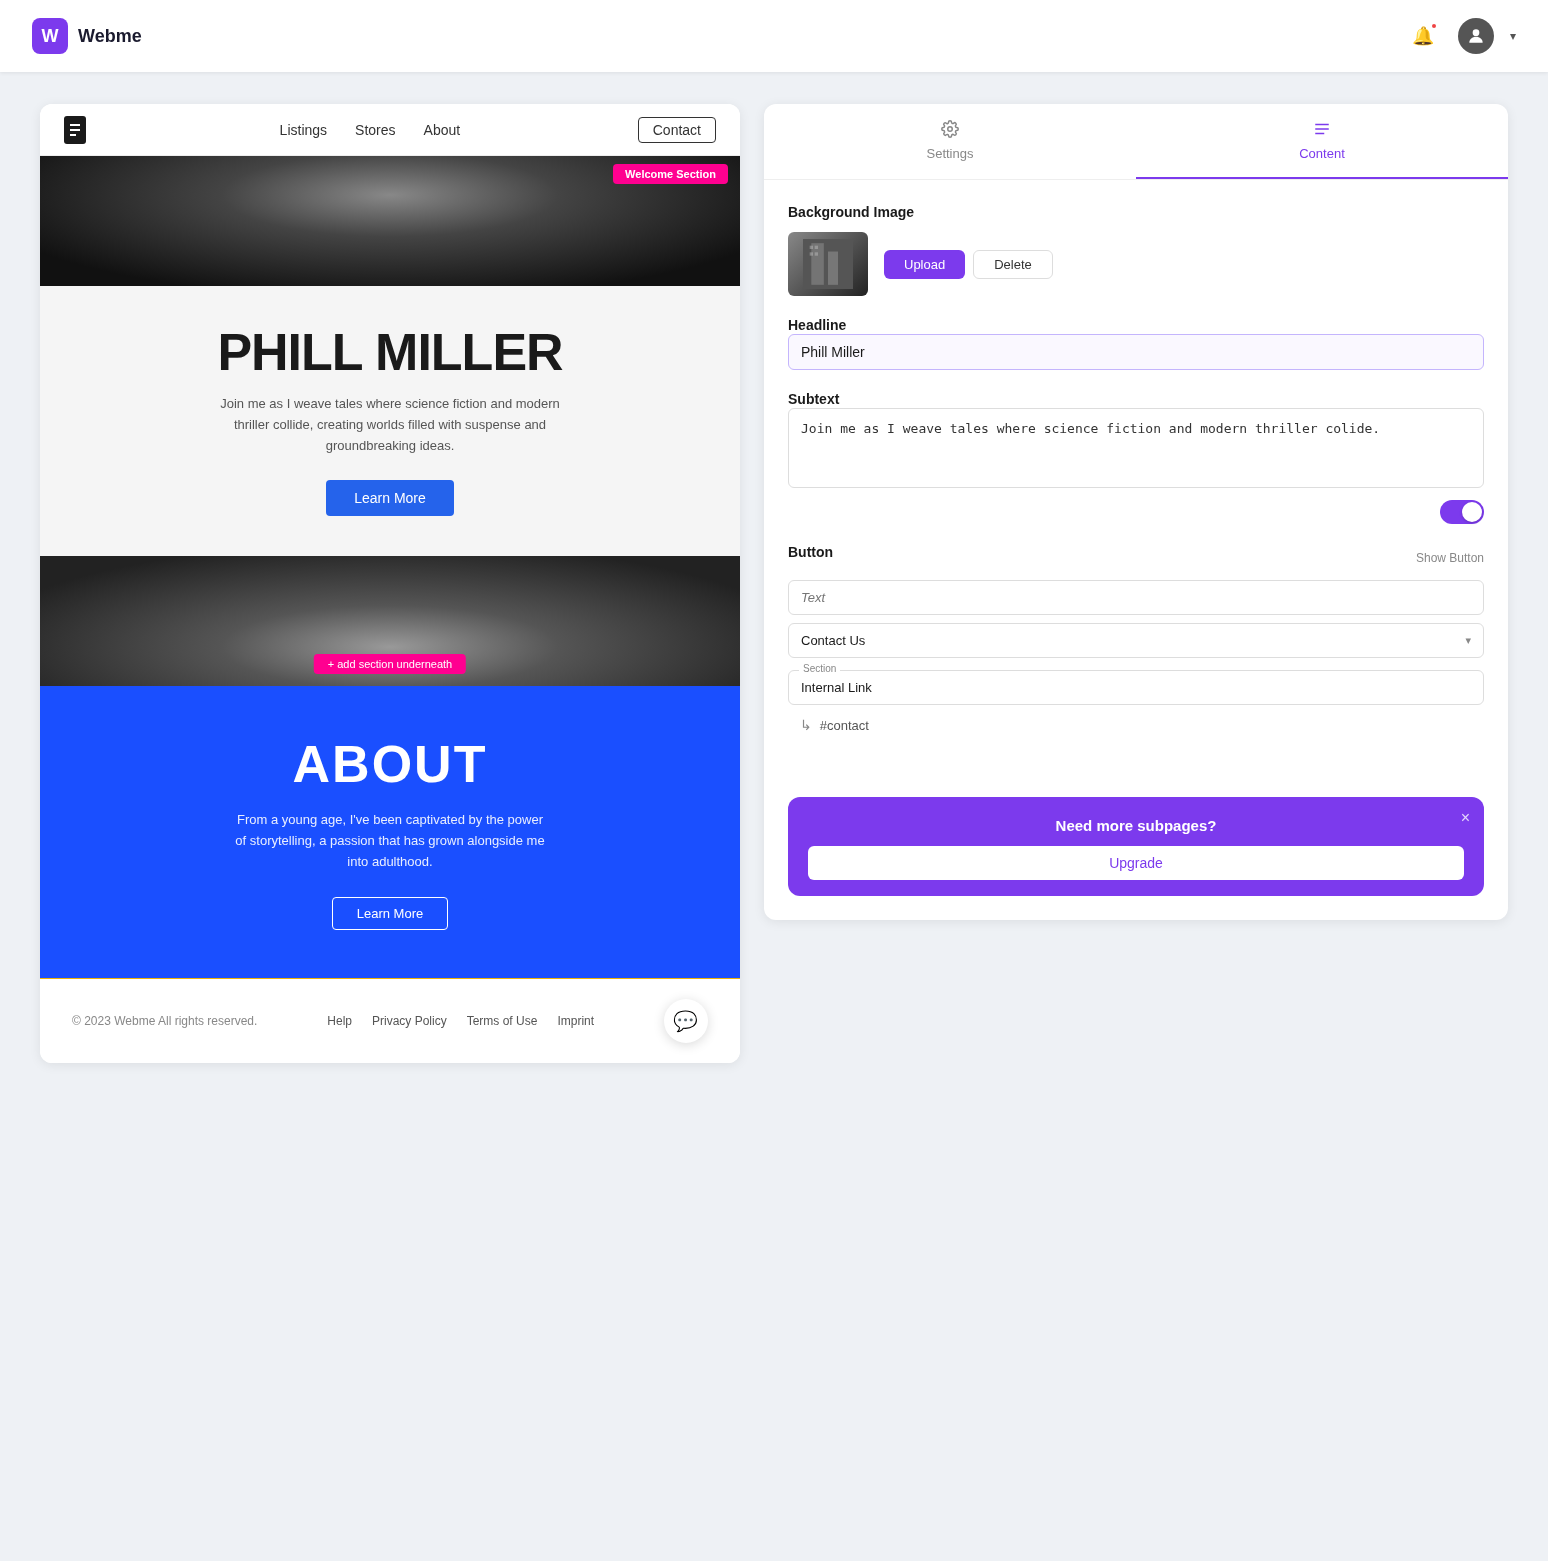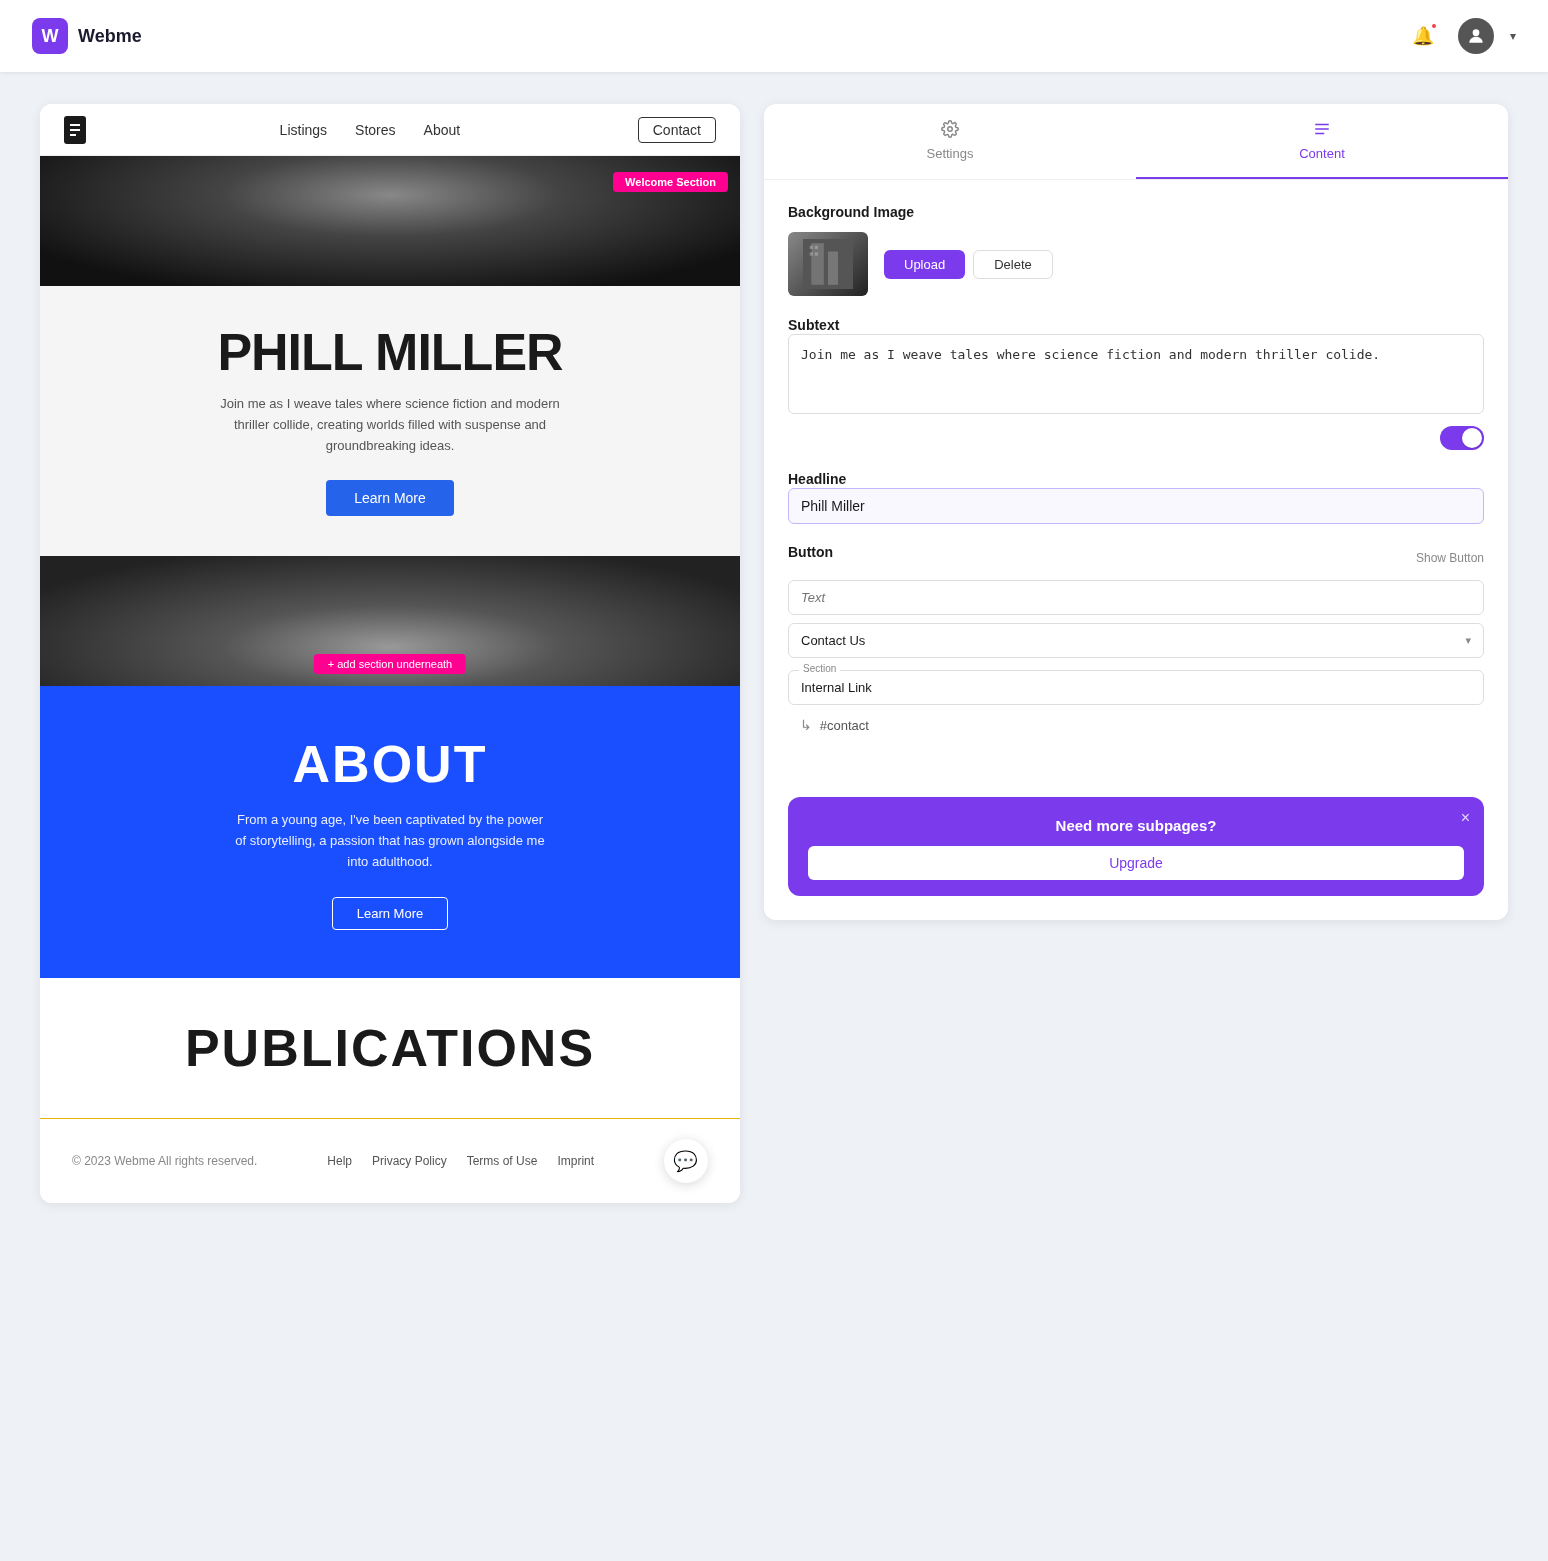--- a/index.html
+++ b/index.html
@@ -140,21 +140,21 @@
 
     
     .hero-image-section {
       position: relative;
       height: 130px;
       background: #1a1a1a;
       overflow: hidden;
     }
     .welcome-badge {
       position: absolute;
-      top: 16px;
+      top: 8px;
       right: 12px;
       background: #ff0090;
       color: white;
       font-size: 11px;
       font-weight: 600;
       padding: 4px 12px;
       border-radius: 4px;
     }
 
     
@@ -626,23 +626,20 @@
       <div class="grayscale-face-bottom"></div>
       <div class="add-section-bar">+ add section underneath</div>
     </div>
 
     <div class="about-section">
       <div class="about-title">ABOUT</div>
       <div class="about-text">From a young age, I've been captivated by the power of storytelling, a passion that has grown alongside me into adulthood.</div>
       <button class="about-btn">Learn More</button>
     </div>
 
-    <div class="publications-section">
-      <div class="publications-title">PUBLICATIONS</div>
-    </div>
 
     <div class="site-footer">
       <span class="footer-copy">© 2023 Webme All rights reserved.</span>
       <div class="footer-links">
         <a class="footer-link">Help</a>
         <a class="footer-link">Privacy Policy</a>
         <a class="footer-link">Terms of Use</a>
         <a class="footer-link">Imprint</a>
       </div>
       <div class="chat-widget">💬</div>
@@ -691,32 +688,32 @@
             </svg>
           </div>
         </div>
         <div class="bg-buttons">
           <button class="upload-btn">Upload</button>
           <button class="delete-btn">Delete</button>
         </div>
       </div>
 
       <div class="form-group">
+        <label class="settings-section-title">Headline</label>
+        <input class="form-input" type="text" value="Phill Miller" style="">
+      </div>
+
+      <div class="form-group">
         <label class="settings-section-title">Subtext</label>
         <textarea class="form-textarea" style="">Join me as I weave tales where science fiction and modern thriller colide.</textarea>
         <div class="toggle-row">
           <div class="toggle">
             <div class="toggle-knob"></div>
           </div>
         </div>
-      </div>
-
-      <div class="form-group">
-        <label class="settings-section-title">Headline</label>
-        <input class="form-input" type="text" value="Phill Miller" style="">
       </div>
 
       <div class="form-group">
         <div class="button-section-header">
           <span class="settings-section-title">Button</span>
           <span class="show-button-label">Show Button</span>
         </div>
         <input class="button-text-field" type="text" placeholder="Text" style="">
         <div class="dropdown-field">
           <span>Contact Us</span>

